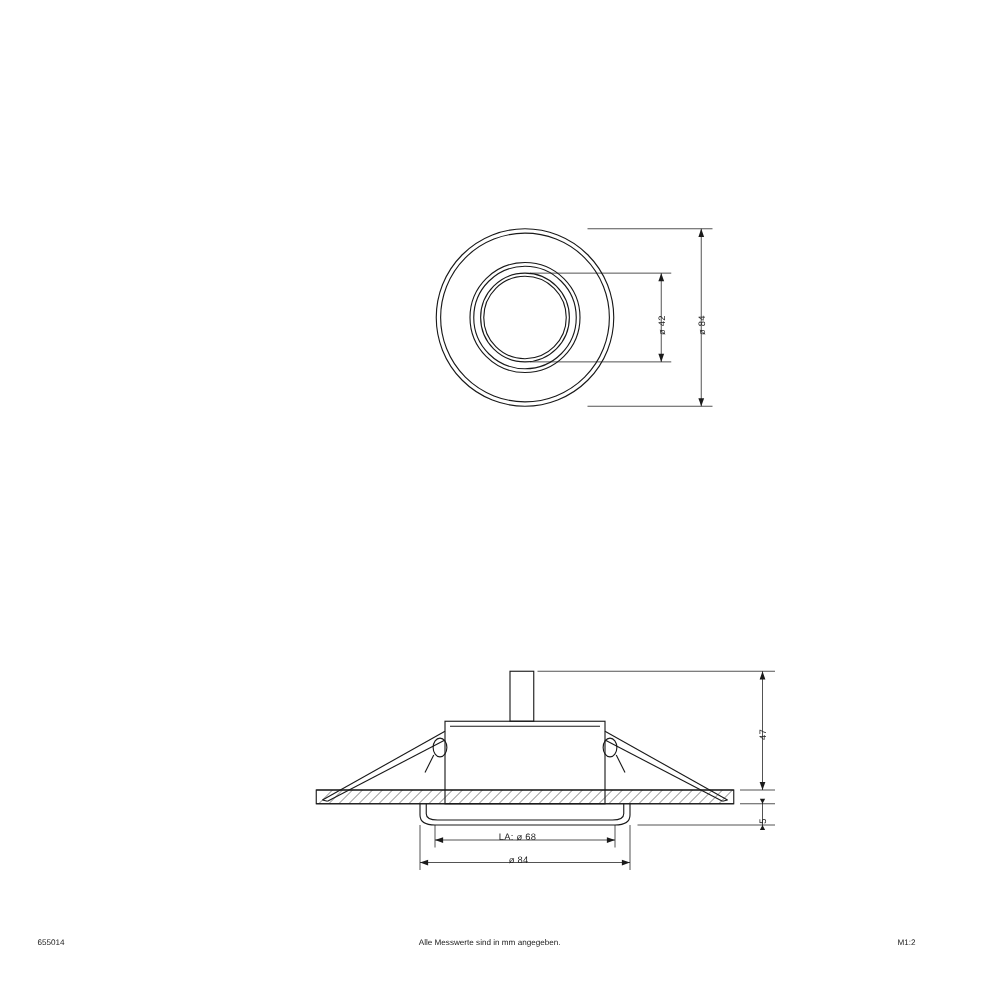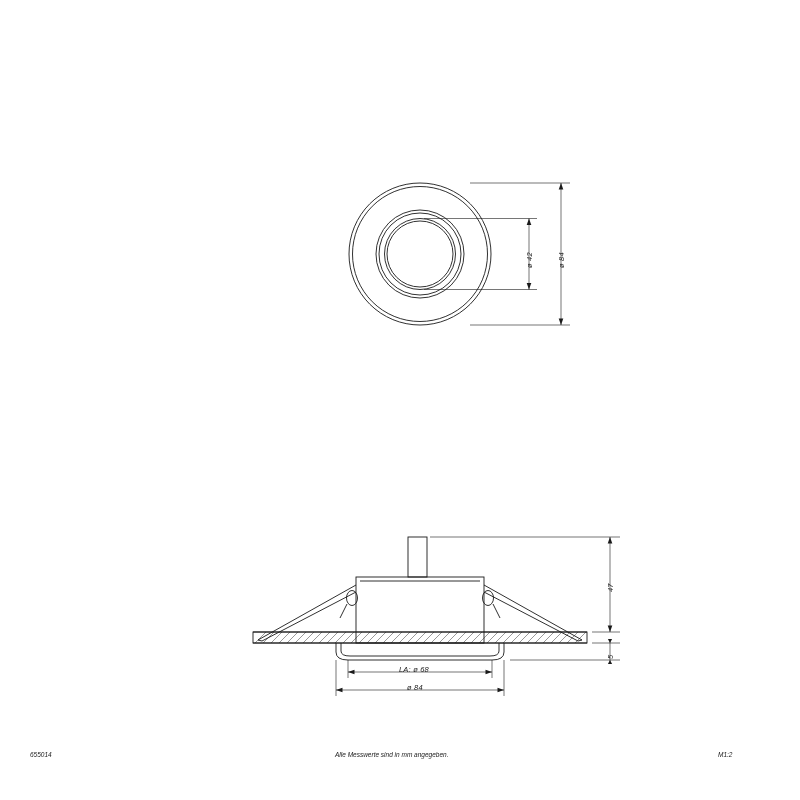--- a/index.html
+++ b/index.html
@@ -12,21 +12,20 @@
     height: 800px;
     font-family: "Liberation Sans", sans-serif;
     color: #1a1a1a;
     overflow: hidden;
   }
   #sheet {
     position: relative;
     width: 800px;
     height: 800px;
     background: #ffffff;
-    font-style: italic;
   }
   .svg-layer {
     position: absolute;
     inset: 0;
     width: 800px;
     height: 800px;
   }
   .lbl {
     position: absolute;
     font-size: 7.5px;

